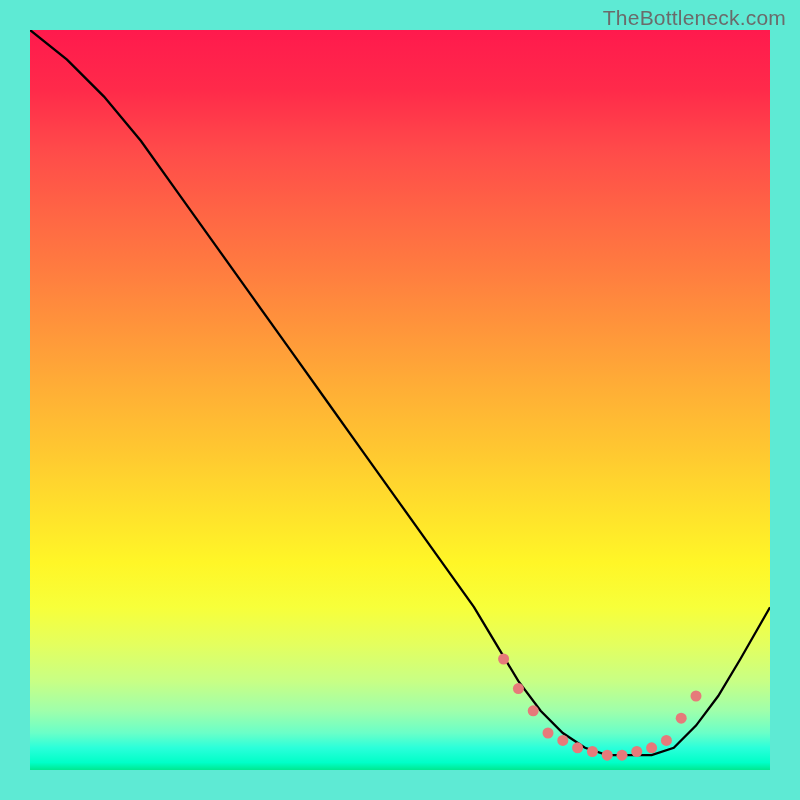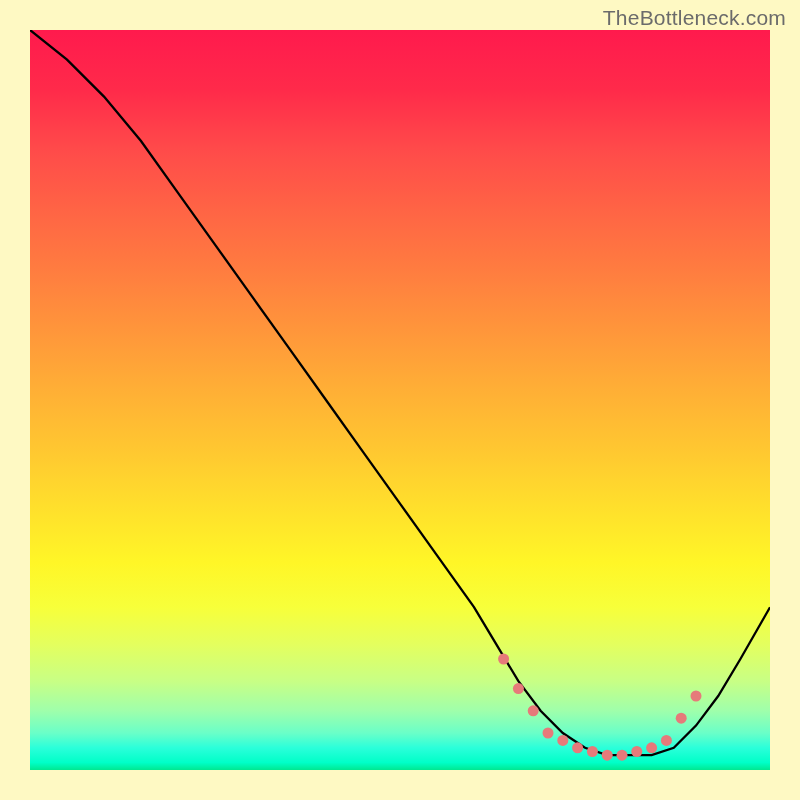--- a/index.html
+++ b/index.html
@@ -7,21 +7,21 @@
     padding: 0;
     width: 800px;
     height: 800px;
     background: #000;
     overflow: hidden;
   }
   .chart-container {
     position: relative;
     width: 800px;
     height: 800px;
-    background: #fef9c3;
+    background: #5eead4;
   }
   .plot-area {
     position: absolute;
     left: 30px;
     top: 30px;
     width: 740px;
     height: 740px;
   }
   .gradient-bg {
     position: absolute;

